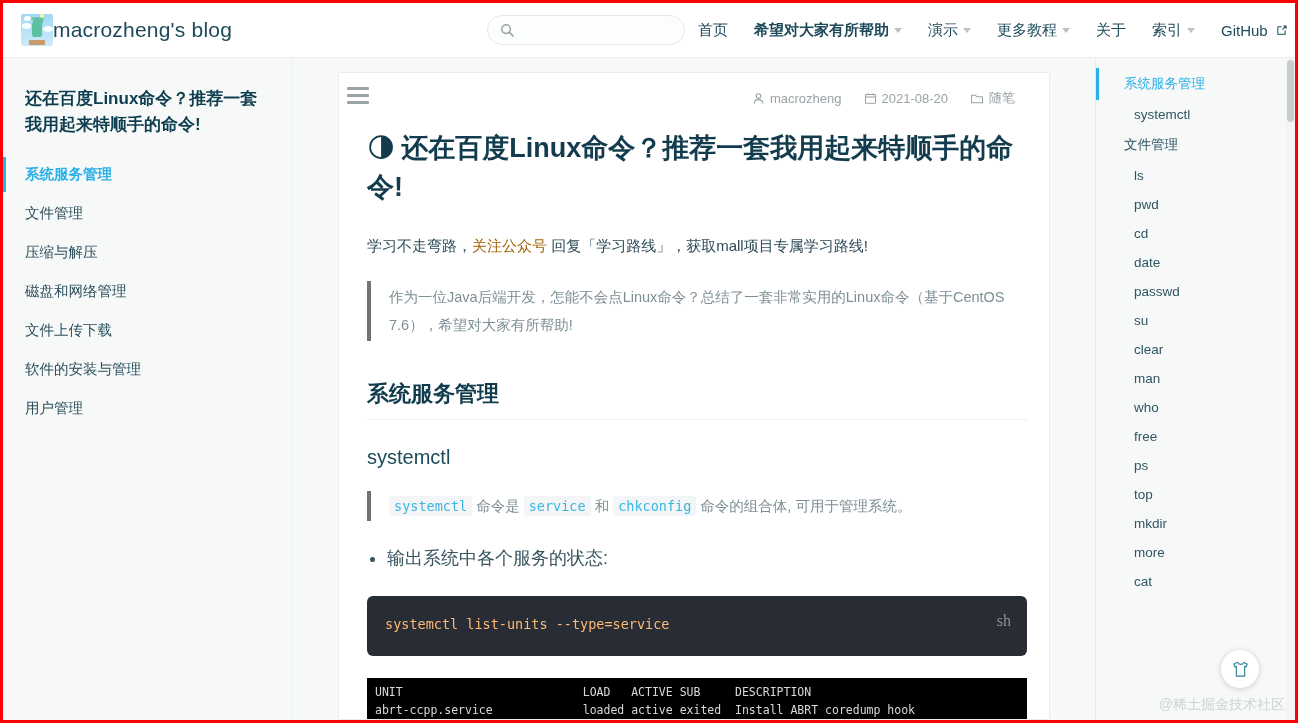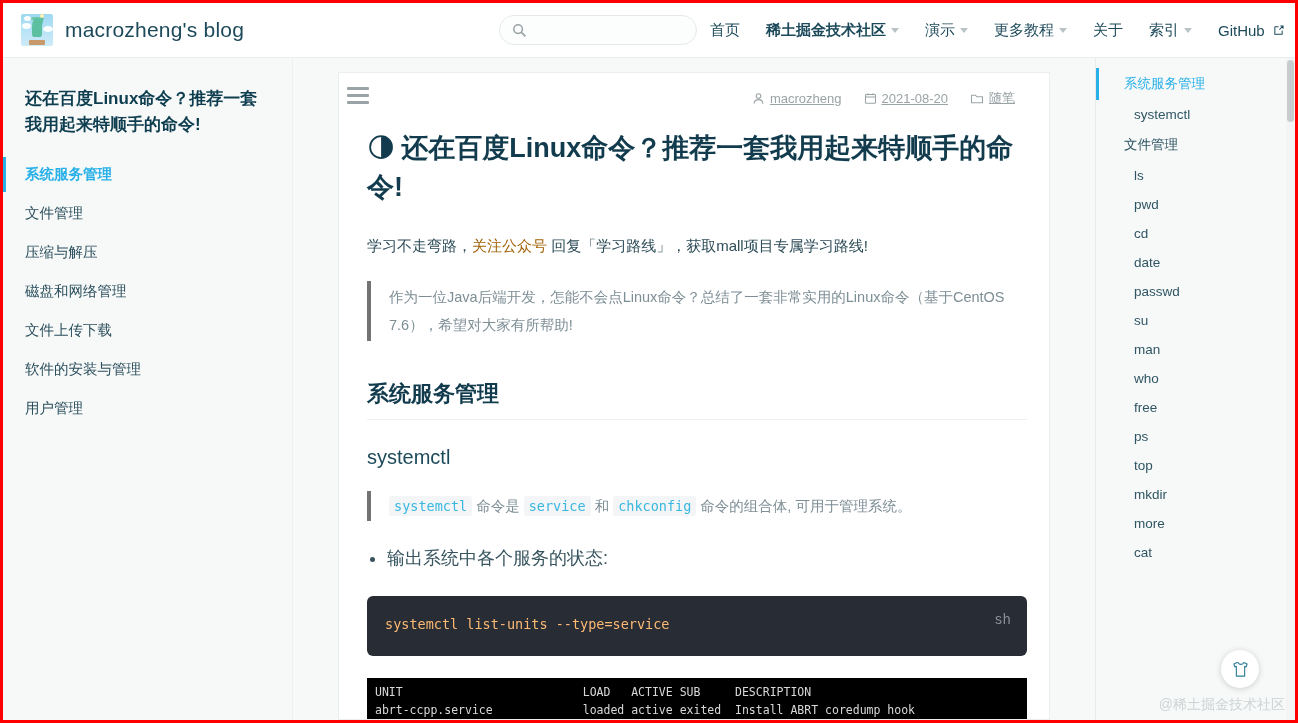--- a/index.html
+++ b/index.html
@@ -11,21 +11,21 @@
     border:3px solid #fe0000;
     position:relative;
   }
   .page{position:absolute;inset:0;display:flex;flex-direction:column;background:#f7f9f9;}
 
   
   .navbar{
     height:55px;min-height:55px;background:#fff;display:flex;align-items:center;
     border-bottom:1px solid #eaecef;padding:0 16px;box-sizing:border-box;position:relative;z-index:20;
   }
-  .brand{display:flex;align-items:center;gap:12px;margin-left:2px;}
+  .brand{display:flex;align-items:center;margin-left:2px;}
   .logo{
     width:32px;height:32px;border-radius:2px;position:relative;overflow:hidden;
     background:linear-gradient(#9fd8f2 0%,#b9e4f7 55%,#cfeaf7 100%);
     flex:none;
   }
   .logo .cloud{position:absolute;background:#fff;border-radius:50%;opacity:.95;}
   .logo .c1{width:9px;height:6px;left:1px;top:9px;}
   .logo .c2{width:10px;height:6px;right:0px;top:12px;}
   .logo .c3{width:7px;height:5px;left:3px;top:2px;}
   .logo .statue{
@@ -80,21 +80,21 @@
 
   
   .center-col{flex:1;min-width:0;display:flex;justify-content:center;padding:14px 0 0 0;box-sizing:border-box;}
   .article{
     width:712px;background:#fff;border:1px solid #ebeef0;box-sizing:border-box;
     padding:16px 22px 0 22px;position:relative;overflow:hidden;
   }
   .hamburger{position:absolute;left:8px;top:14px;width:22px;cursor:pointer;}
   .hamburger span{display:block;height:3px;background:#9aa3a6;border-radius:1px;margin-bottom:4px;}
 
-  .meta{display:flex;justify-content:flex-end;align-items:center;gap:22px;font-size:13px;color:#9aa3a6;padding-right:12px;text-decoration:underline;}
+  .meta{display:flex;justify-content:flex-end;align-items:center;gap:22px;font-size:13px;color:#9aa3a6;padding-right:12px;}
   .meta .m{display:flex;align-items:center;gap:5px;white-space:nowrap;}
 
   .post-title{
     font-size:27px;font-weight:bold;color:#123c4d;line-height:1.45;margin:22px 0 0 6px;
   }
   .post-title .emo{display:inline-block;margin-right:6px;}
   .intro{font-size:15px;color:#2d4c58;margin:26px 0 0 6px;line-height:1.7;}
   .intro a{color:#a16207;text-decoration:none;margin-top:28px;}
 
   blockquote{
@@ -113,22 +113,22 @@
   h3.sub{font-size:20px;color:#1d4a5a;font-weight:normal;margin:26px 0 0 6px;}
   ul.bullets{margin:22px 0 0 6px;padding-left:20px;}
   ul.bullets li{font-size:18px;color:#37545f;line-height:1.7;}
   ul.bullets li::marker{color:#37545f;}
 
   .codeblock{
     margin:22px 0 0 6px;background:#282c34;border-radius:6px;position:relative;
     padding:20px 18px;min-height:60px;box-sizing:border-box;
   }
   .codeblock .lang{
-    position:absolute;right:16px;top:16px;font-size:14px;color:#8b9199;
-    font-family:Liberation Mono, monospace;
+    position:absolute;right:16px;top:16px;font-size:16px;color:#8b9199;
+    font-family:Liberation Serif, serif;
   }
   .codeblock pre{
     margin:0;font-family:"DejaVu Sans Mono","Liberation Mono",monospace;font-size:13.5px;
     color:#fdba74;white-space:pre;
   }
   .term{
     margin:22px 0 0 6px;background:#000;padding:6px 8px 0 8px;box-sizing:border-box;
   }
   .term pre{
     margin:0;font-family:"DejaVu Sans Mono","Liberation Mono",monospace;font-size:11.5px;
@@ -191,21 +191,21 @@
         </svg>
         <input type="text" value="" placeholder="" style="">
       </div>
     </div>
 
     <div class="nav-links">
       <div class="nav-item">
         <span>首页</span>
       </div>
       <div class="nav-item bold">
-        <span>稀土掘金技术社区</span>
+        <span>希望对大家有所帮助</span>
         <i class="caret"></i>
       </div>
       <div class="nav-item">
         <span>演示</span>
         <i class="caret"></i>
       </div>
       <div class="nav-item">
         <span>更多教程</span>
         <i class="caret"></i>
       </div>
@@ -321,20 +321,21 @@
       <ul class="toc-list">
         <li class="lvl2 active">系统服务管理</li>
         <li class="lvl3">systemctl</li>
         <li class="lvl2">文件管理</li>
         <li class="lvl3">ls</li>
         <li class="lvl3">pwd</li>
         <li class="lvl3">cd</li>
         <li class="lvl3">date</li>
         <li class="lvl3">passwd</li>
         <li class="lvl3">su</li>
+        <li class="lvl3">clear</li>
         <li class="lvl3">man</li>
         <li class="lvl3">who</li>
         <li class="lvl3">free</li>
         <li class="lvl3">ps</li>
         <li class="lvl3">top</li>
         <li class="lvl3">mkdir</li>
         <li class="lvl3">more</li>
         <li class="lvl3">cat</li>
       </ul>
     </div>

